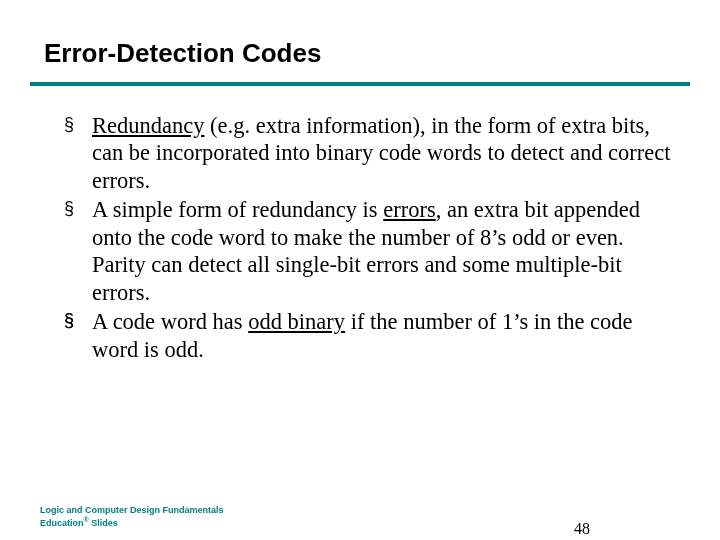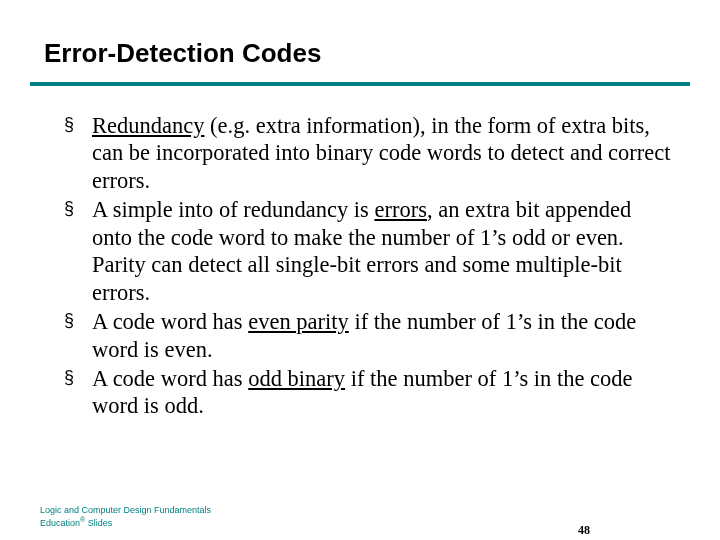--- a/index.html
+++ b/index.html
@@ -61,57 +61,55 @@
   }
   .u { text-decoration: underline; }
   .footer {
     position: absolute;
     left: 40px;
     bottom: 31px;
     font-family: Arial, Helvetica, sans-serif;
     font-size: 9px;
     line-height: 1.25;
     color: #008080;
-    font-weight: normal;
+    font-weight: bold;
   }
   .footer .line { display: block; }
   .footer sup { font-size: 7px; }
   .pagenum {
     position: absolute;
     right: 130px;
     bottom: 22px;
     font-family: "Times New Roman", Times, serif;
-    font-size: 12px;
+    font-size: 16px;
     color: #000;
-    font-weight: bold;
   }
 </style>
 </head>
 <body>
 
 <div class="slide">
 
   <div class="title">Error-Detection Codes</div>
   <div class="rule"></div>
 
   <div class="body">
 
     <div class="item">
       <span class="bullet">§</span>
       <span><span></span><span class="u">Redundancy</span><span> (e.g. extra information), in the form of extra bits, can be incorporated into binary code words to detect and correct errors.</span></span>
     </div>
 
     <div class="item">
       <span class="bullet">§</span>
-      <span><span>A simple into of redundancy is </span><span class="u">errors</span><span>, an extra bit appended onto the code word to make the number of 1’s odd or even. Parity can detect all single-bit errors and some multiple-bit errors.</span></span>
+      <span><span>A simple form of redundancy is </span><span class="u">errors</span><span>, an extra bit appended onto the code word to make the number of 8’s odd or even. Parity can detect all single-bit errors and some multiple-bit errors.</span></span>
     </div>
 
     <div class="item">
       <span class="bullet">§</span>
-      <span><span>A code word has </span><span class="u">even parity</span><span> if the number of 1’s in the code word is even.</span></span>
     </div>
 
     <div class="item">
       <span class="bullet">§</span>
       <span><span>A code word has </span><span class="u">odd binary</span><span> if the number of 1’s in the code word is odd.</span></span>
     </div>
 
   </div>
 
   <div class="footer">

